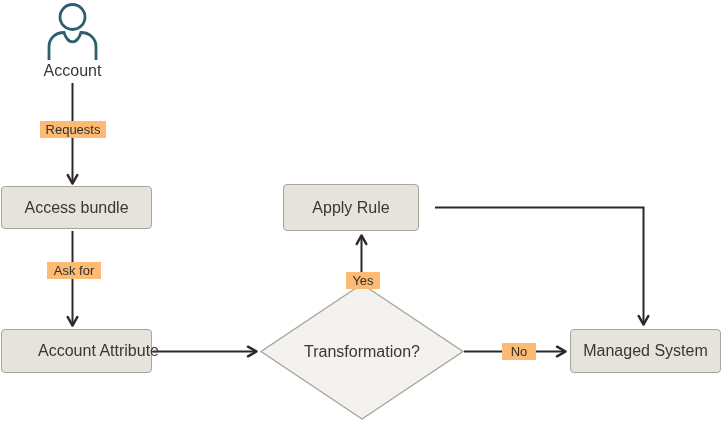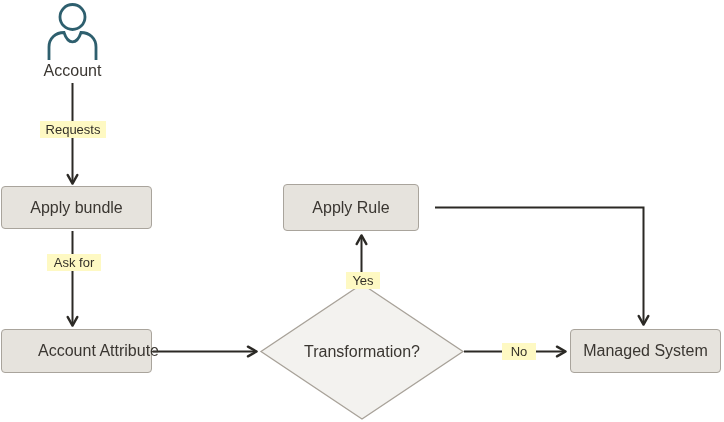--- a/index.html
+++ b/index.html
@@ -44,21 +44,21 @@
     width: 164px;
     height: 25px;
     display: flex;
     align-items: center;
     justify-content: center;
     font-size: 16px;
     color: #3a3631;
   }
   .edge-label {
     position: absolute;
-    background: #fef9c3;
+    background: #fdba74;
     text-align: center;
     font-size: 13px;
     line-height: 17px;
     color: #333029;
     padding: 0 3px;
   }
   .person-svg { position: absolute; left: 45px; top: 1px; }
 </style>
 </head>
 <body>
@@ -83,31 +83,31 @@
   </svg>
 
   <svg class="person-svg" width="56" height="60" viewBox="0 0 56 60">
     <circle cx="27.5" cy="16" r="12.5" fill="none" stroke="#2e5f6e" stroke-width="2.8"></circle>
     <path d="M4,59 L4,46 C4,37.5 10.5,31.5 19,31.5 C21,37.8 24,40.8 27.5,40.8
              C31,40.8 34,37.8 36,31.5 C44.5,31.5 51,37.5 51,46 L51,59" fill="none" stroke="#2e5f6e" stroke-width="2.8"></path>
   </svg>
 
   <div class="node-caption" style="left:22px; top:62px; width:101px;">Account</div>
 
-  <div class="node" style="left:1px; top:186px; width:151px; height:43px;">Apply bundle</div>
+  <div class="node" style="left:1px; top:186px; width:151px; height:43px;">Access bundle</div>
 
   <div class="node" style="left:1px; top:329px; width:151px; height:44px;padding-left:44px;">Account Attribute</div>
 
   <div class="node" style="left:283px; top:184px; width:136px; height:47px;">Apply Rule</div>
 
   <div class="diamond-caption">Transformation?</div>
 
   <div class="node" style="left:570px; top:329px; width:151px; height:44px;">Managed System</div>
 
   <div class="edge-label" style="left:40px; top:121px; width:60px;">Requests</div>
 
-  <div class="edge-label" style="left:47px; top:254px; width:48px;">Ask for</div>
+  <div class="edge-label" style="left:47px; top:262px; width:48px;">Ask for</div>
 
   <div class="edge-label" style="left:346px; top:272px; width:28px;">Yes</div>
 
   <div class="edge-label" style="left:502px; top:343px; width:28px;">No</div>
 
 </div>
 
 </body></html>

